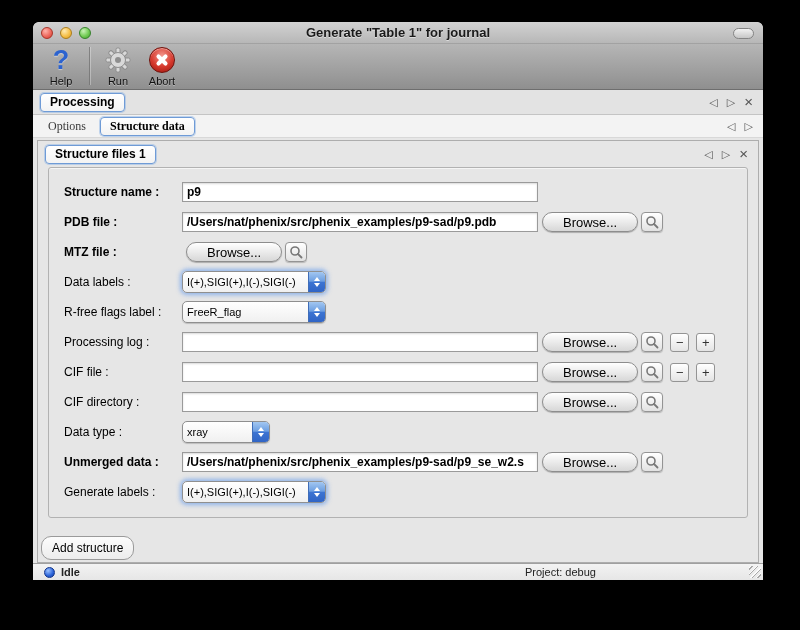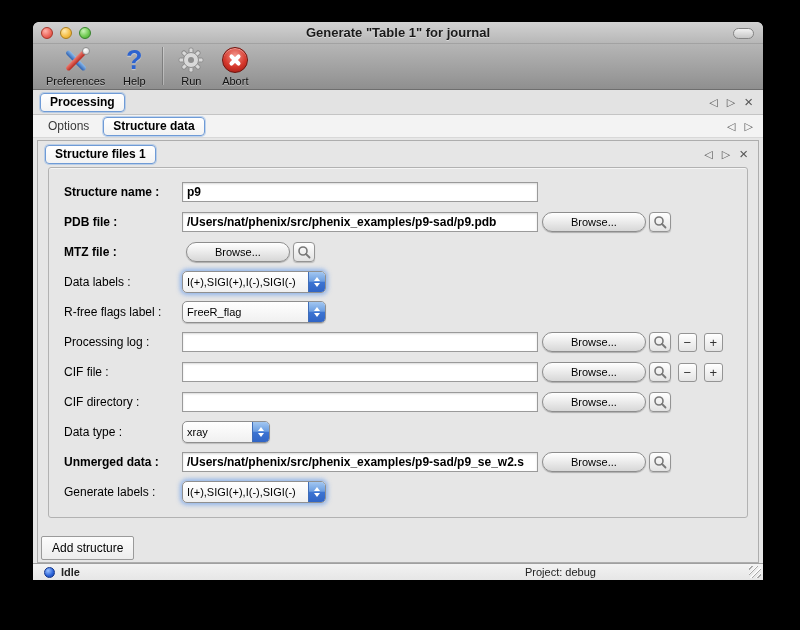--- a/index.html
+++ b/index.html
@@ -52,21 +52,21 @@
      background:radial-gradient(circle at 50% 32%, #f2968c, #d6382c 55%, #97140d);
      border:1px solid #72100a; box-shadow:inset 0 1px 1px rgba(255,255,255,.45); }
   .abort-badge i { position:absolute; left:50%; top:50%; width:14px; height:4px;
      margin:-2px 0 0 -7px; background:#fff; border-radius:2px; }
   .abort-badge i.a { transform:rotate(45deg); }
   .abort-badge i.b { transform:rotate(-45deg); }
 
   
   .tabrow { position:relative; display:flex; align-items:center; }
   .tabrow1 { height:25px; background:#e3e3e3; border-bottom:1px solid #c4c4c4; padding-left:7px; }
-  .tabrow2 { height:23px; background:#f3f3f3; border-bottom:1px solid #d8d8d8; padding-left:15px; }
+  .tabrow2 { height:23px; background:#f3f3f3; border-bottom:1px solid #d8d8d8; padding-left:15px;font-family:Liberation Serif, serif; }
   .tab-sel { display:inline-flex; align-items:center; height:19px; padding:0 9px;
              background:linear-gradient(#ffffff,#f3f3f3); border:1px solid #6f9bd6;
              box-shadow:0 0 0 1px rgba(140,180,230,.5); border-radius:4px;
              font-size:12px; font-weight:bold; color:#000; }
   .tab-plain { font-size:12px; color:#3a3a3a; margin-right:14px; }
   .nav { position:absolute; right:10px; top:0; bottom:0; display:flex; align-items:center; gap:9px; }
   .nav span { font-size:11px; color:#555; line-height:1; }
   .nav .x { font-size:15px; color:#555; margin-top:-2px; }
 
   
@@ -79,23 +79,23 @@
               background:#e6e6e6; box-shadow:inset 0 1px 0 rgba(255,255,255,.6); }
   .rows { display:flex; flex-direction:column; gap:8px; padding:13px 0 0 15px; }
   .frow { display:flex; align-items:center; height:22px; }
   .flabel { width:118px; font-size:12px; color:#000; flex:none; }
   .flabel.bold { font-weight:bold; }
 
   .tfield { height:20px; width:356px; border:1px solid #9a9a9a; background:#fff;
             font-family:"Liberation Sans",sans-serif; font-size:12px; color:#000;
             padding:0 4px; box-shadow:inset 0 1px 2px rgba(0,0,0,.15);font-weight:bold; }
 
-  .aqua-btn { height:20px; margin-left:4px; padding:0 28px; border-radius:10px;
+  .aqua-btn { height:20px; margin-left:4px; padding:0 20px; border-radius:10px;
      border:1px solid #8d8d8d; font-family:"Liberation Sans",sans-serif;
-     font-size:11px; color:#000; background:linear-gradient(#ffffff,#ededed 45%,#d7d7d7);
+     font-size:13px; color:#000; background:linear-gradient(#ffffff,#ededed 45%,#d7d7d7);
      box-shadow:0 1px 1px rgba(0,0,0,.25); }
   .sq-btn { width:22px; height:20px; margin-left:3px; border-radius:4px;
      border:1px solid #949494; background:linear-gradient(#ffffff,#e2e2e2);
      box-shadow:0 1px 1px rgba(0,0,0,.2); display:inline-flex;
      align-items:center; justify-content:center; padding:0; }
   .mini-btn { width:19px; height:19px; margin-left:7px; border-radius:3px;
      border:1px solid #949494; background:linear-gradient(#ffffff,#e4e4e4);
      font-family:"Liberation Sans",sans-serif; font-size:13px; color:#333;
      line-height:1; display:inline-flex; align-items:center; justify-content:center; padding:0; }
 
@@ -108,21 +108,21 @@
   .popup-stepper { width:17px; height:22px; flex:none; border-left:1px solid #3f6db8;
      border-radius:0 4px 4px 0;
      background:linear-gradient(180deg,#a8cbf2 0%,#6d9fe2 46%,#3c74d2 52%,#2f63c4 100%);
      display:flex; flex-direction:column; align-items:center; justify-content:center; gap:2px; }
   .tri-up { width:0; height:0; border-left:3.5px solid transparent;
      border-right:3.5px solid transparent; border-bottom:4px solid #fff; }
   .tri-dn { width:0; height:0; border-left:3.5px solid transparent;
      border-right:3.5px solid transparent; border-top:4px solid #fff; }
 
   .add-btn { position:absolute; left:3px; bottom:2px; height:24px; padding:0 10px;
-     border:1px solid #9a9a9a; border-radius:2px; background:linear-gradient(#fcfcfc,#ececec);
+     border:1px solid #9a9a9a; border-radius:10px; background:linear-gradient(#fcfcfc,#ececec);
      font-family:"Liberation Sans",sans-serif; font-size:12px; color:#000; }
 
   
   .statusbar { position:absolute; left:0; right:0; bottom:0; height:17px;
      background:linear-gradient(#f3f3f3,#e6e6e6); border-top:1px solid #a0a0a0; }
   .status-dot { position:absolute; left:11px; top:3px; width:11px; height:11px; border-radius:50%;
      background:radial-gradient(circle at 35% 30%, #9cc2ff, #2a62d8 60%, #17419f);
      border:1px solid #12348a; }
   .status-text { position:absolute; left:28px; top:2px; font-size:11px; font-weight:bold; color:#222; }
   .project-text { position:absolute; left:492px; top:2px; font-size:11px; color:#222; }
@@ -140,28 +140,20 @@
       <div class="traffic">
         <span class="tl red"></span>
         <span class="tl yellow"></span>
         <span class="tl green"></span>
       </div>
       <div class="wtitle">Generate "Table 1" for journal</div>
       <div class="toolbar-pill"></div>
     </div>
 
     <div class="toolbar">
-      <div class="tb-item">
-        <span class="tb-icon">
-          <i class="bar blue"></i>
-            <i class="bar red"></i>
-            <i class="brush-tip"></i>
-        </span>
-        <span class="tb-label">Preferences</span>
-      </div>
       <div class="tb-item">
         <span class="tb-icon">
           <span class="qmark">?</span>
         </span>
         <span class="tb-label">Help</span>
       </div>
       <div class="tb-sep"></div>
       <div class="tb-item">
         <span class="tb-icon">
           <svg width="26" height="26" viewBox="0 0 26 26">

